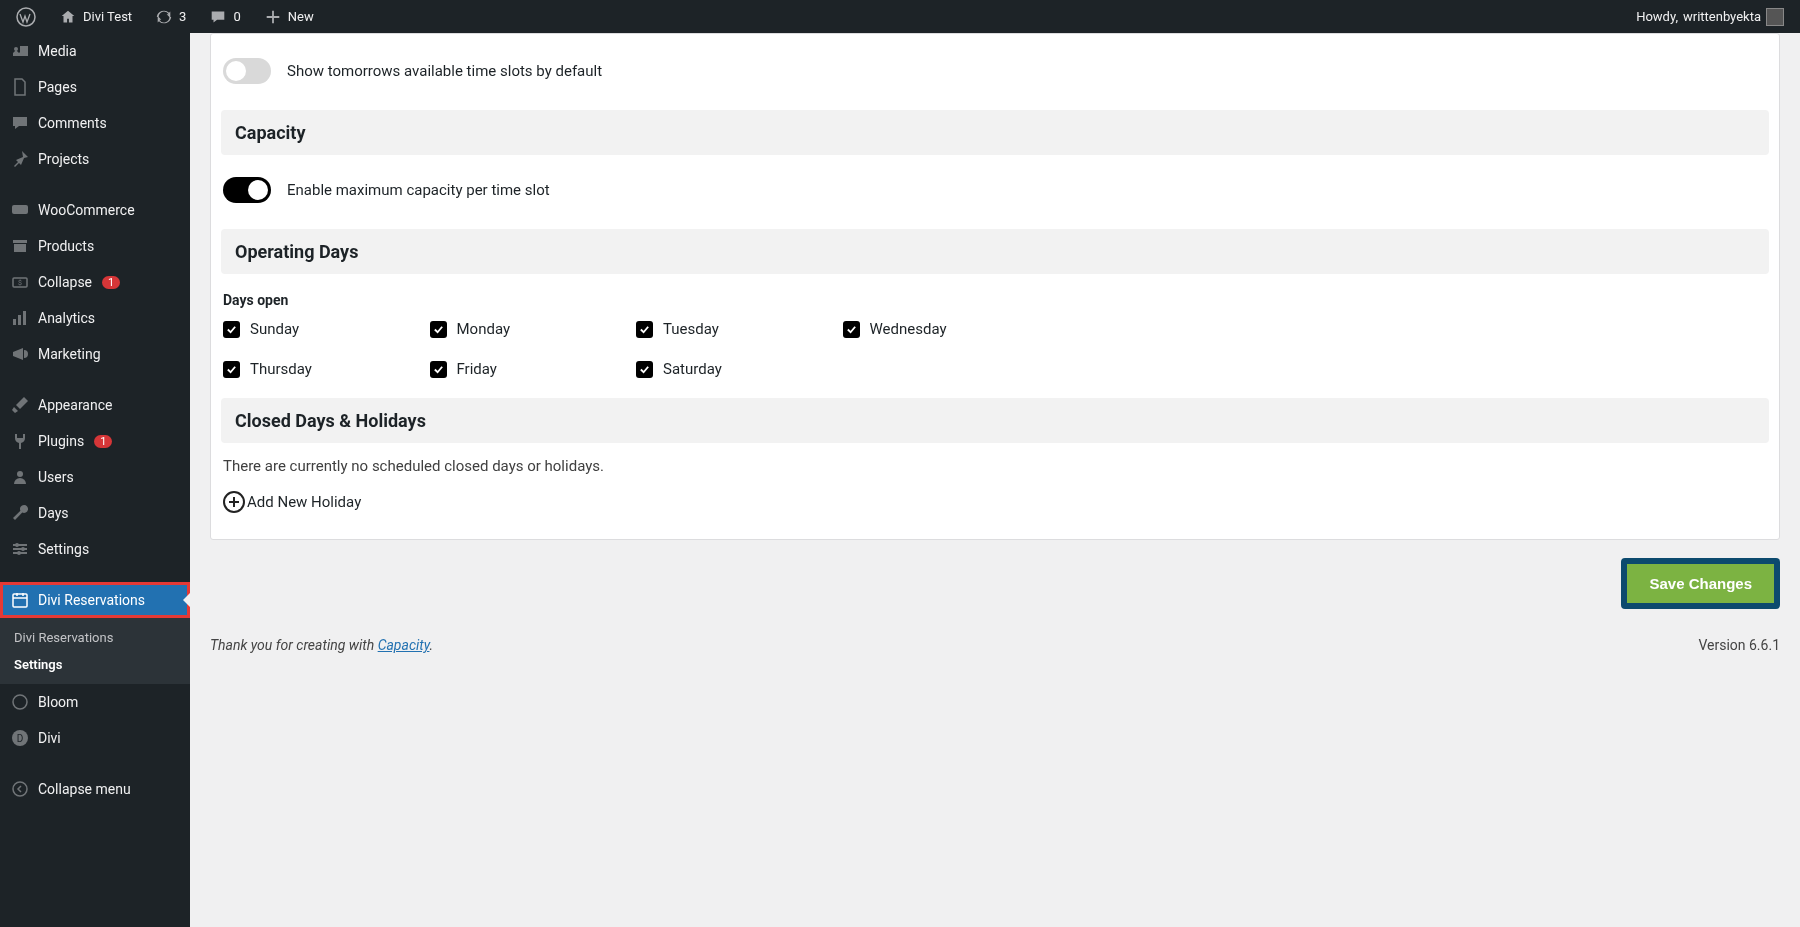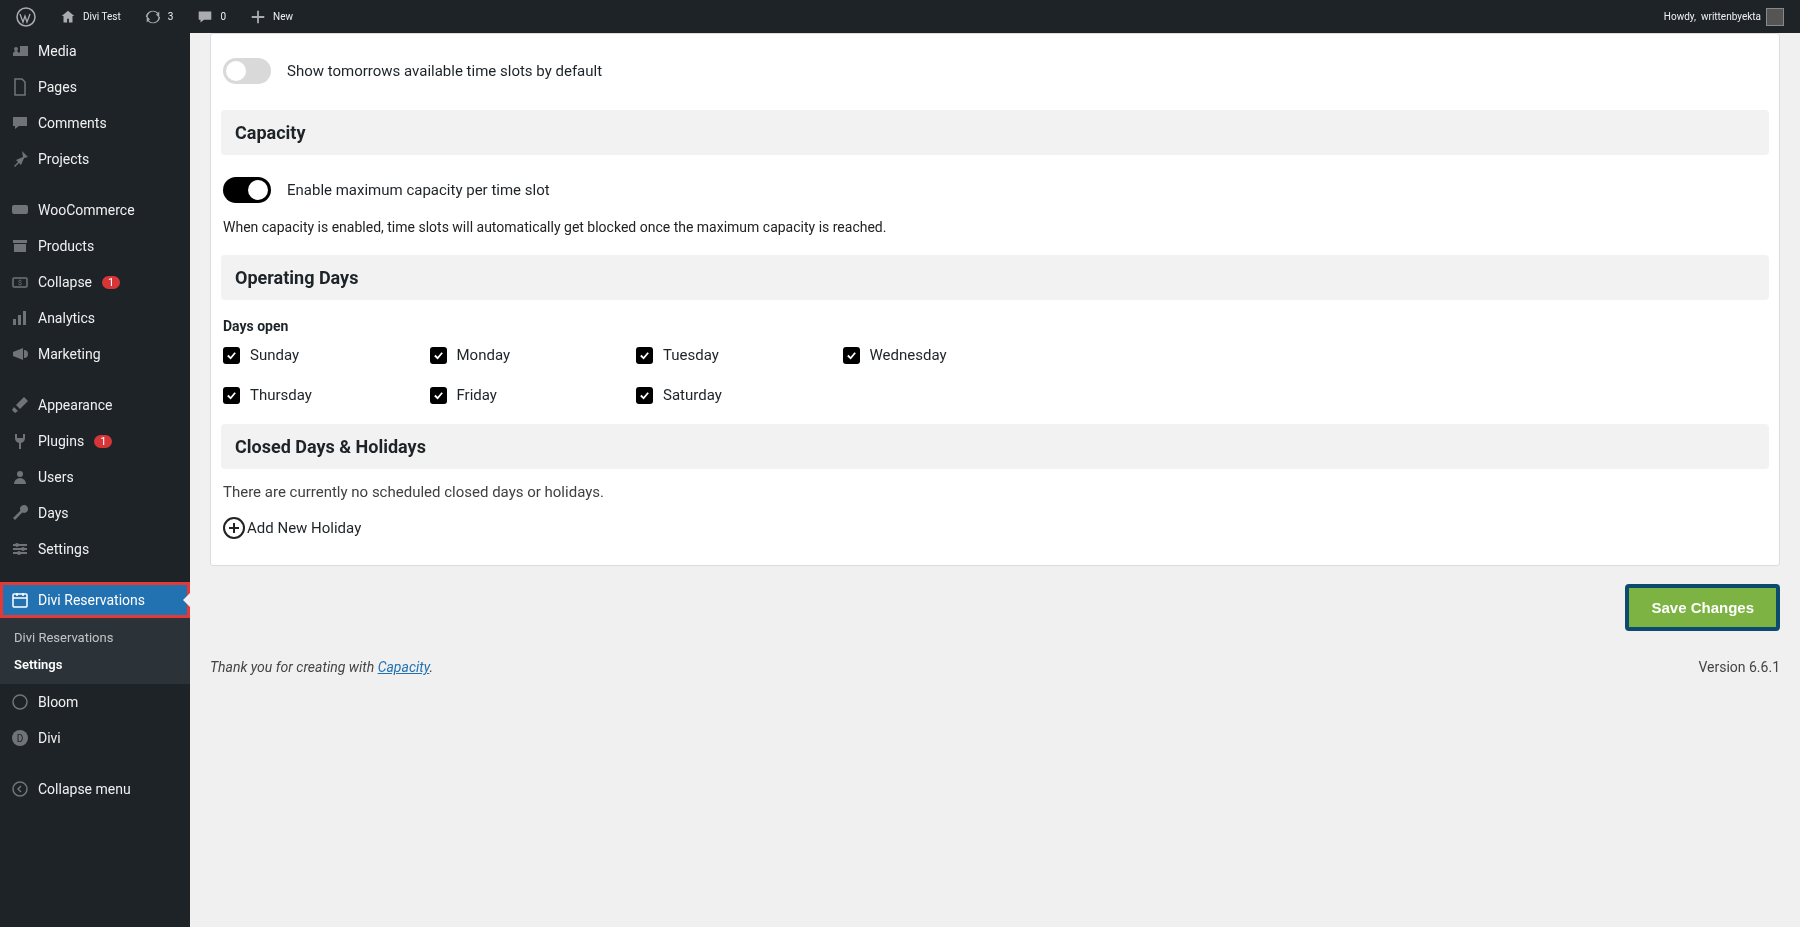--- a/index.html
+++ b/index.html
@@ -1,20 +1,20 @@
 <!DOCTYPE html>
 <html><head>
 <meta charset="utf-8">
 <style>
 * { box-sizing: border-box; margin: 0; padding: 0; }
 body { font-family: -apple-system, BlinkMacSystemFont, "Segoe UI", Roboto, sans-serif; background: #f0f0f1; font-size: 13px; color: #1d2327; }
 
 .adminbar { height: 33px; background: #1d2327; color: #c3c4c7; display: flex; align-items: center; justify-content: space-between; padding: 0 8px; }
 .adminbar-left, .adminbar-right { display: flex; align-items: center; gap: 6px; }
-.adminbar-item { display: flex; align-items: center; gap: 5px; padding: 0 8px; height: 33px; cursor: pointer; font-size: 10px; color: #f0f0f1; }
+.adminbar-item { display: flex; align-items: center; gap: 5px; padding: 0 8px; height: 33px; cursor: pointer; font-size: 13px; color: #f0f0f1; }
 .adminbar-item .ico { width: 20px; height: 20px; opacity: .85; }
 .avatar-sq { width: 18px; height: 18px; background: #555; border: 1px solid #888; }
 
 .shell { display: flex; min-height: calc(100vh - 33px); }
 .sidebar { width: 190px; background: #1d2327; color: #f0f0f1; flex-shrink: 0; }
 .menu-item { display: flex; align-items: center; gap: 8px; padding: 8px 10px; cursor: pointer; color: #f0f0f1; font-size: 14px; }
 .menu-item .mi-ico { width: 20px; height: 20px; opacity: .6; flex-shrink: 0; }
 .menu-sep { height: 15px; }
 .menu-item .badge { background: #d63638; color: #fff; border-radius: 9px; font-size: 11px; padding: 0 6px; margin-left: 2px; }
 .menu-item.current { background: #2271b1; color: #fff; position: relative; }
@@ -44,21 +44,21 @@
 .days-grid { display: grid; grid-template-columns: repeat(4, 1fr); gap: 22px 10px; max-width: 820px; padding: 0 2px 8px; }
 .day-item { display: flex; align-items: center; gap: 10px; font-size: 15px; }
 .chk { width: 17px; height: 17px; border-radius: 3px; background: #000; display: flex; align-items: center; justify-content: center; cursor: pointer; flex-shrink: 0; }
 .chk svg { width: 11px; height: 11px; }
 
 .muted-line { font-size: 15px; color: #404040; margin: 14px 2px; }
 .add-holiday { display: flex; align-items: center; gap: 2px; font-size: 15px; cursor: pointer; padding: 2px; }
 .circle-plus { width: 22px; height: 22px; border: 2px solid #222; border-radius: 50%; display: flex; align-items: center; justify-content: center; }
 
 .save-row { display: flex; justify-content: flex-end; margin-top: 18px; }
-.save-btn { background: #7cb342; color: #fff; border: 4px solid #0c4a6e; border-radius: 4px; font-size: 15px; font-weight: 600; padding: 11px 22px; cursor: pointer; }
+.save-btn { background: #7cb342; color: #fff; border: 6px solid #0c4a6e; border-radius: 4px; font-size: 15px; font-weight: 600; padding: 11px 22px; cursor: pointer; }
 
 .footer { display: flex; justify-content: space-between; align-items: center; margin-top: 28px; font-size: 14px; color: #444; font-style: italic; }
 .footer a { color: #2271b1; text-decoration: underline; }
 .footer .ver { font-style: normal; color: #444; }
 
 .ico, .mi-ico { display: inline-flex; align-items: center; justify-content: center; }
 svg { display: block; }
 </style>
 </head>
 <body>
@@ -294,21 +294,20 @@
       </div>
 
       <div class="section-head">Capacity</div>
 
       <div class="toggle-row">
         <div class="toggle on">
             <div class="knob"></div>
           </div>
         <span class="toggle-label">Enable maximum capacity per time slot</span>
       </div>
-      <div class="toggle-desc">When capacity is enabled, time slots will automatically get blocked once the maximum capacity is reached.</div>
 
       <div class="section-head">Operating Days</div>
       <div class="sub-label">Days open</div>
       <div class="days-grid">
         <div class="day-item">
             <div class="chk">
               <svg viewBox="0 0 12 12">
                 <path d="M2 6l3 3 5-6" stroke="#fff" stroke-width="2" fill="none"></path>
               </svg>
             </div>

